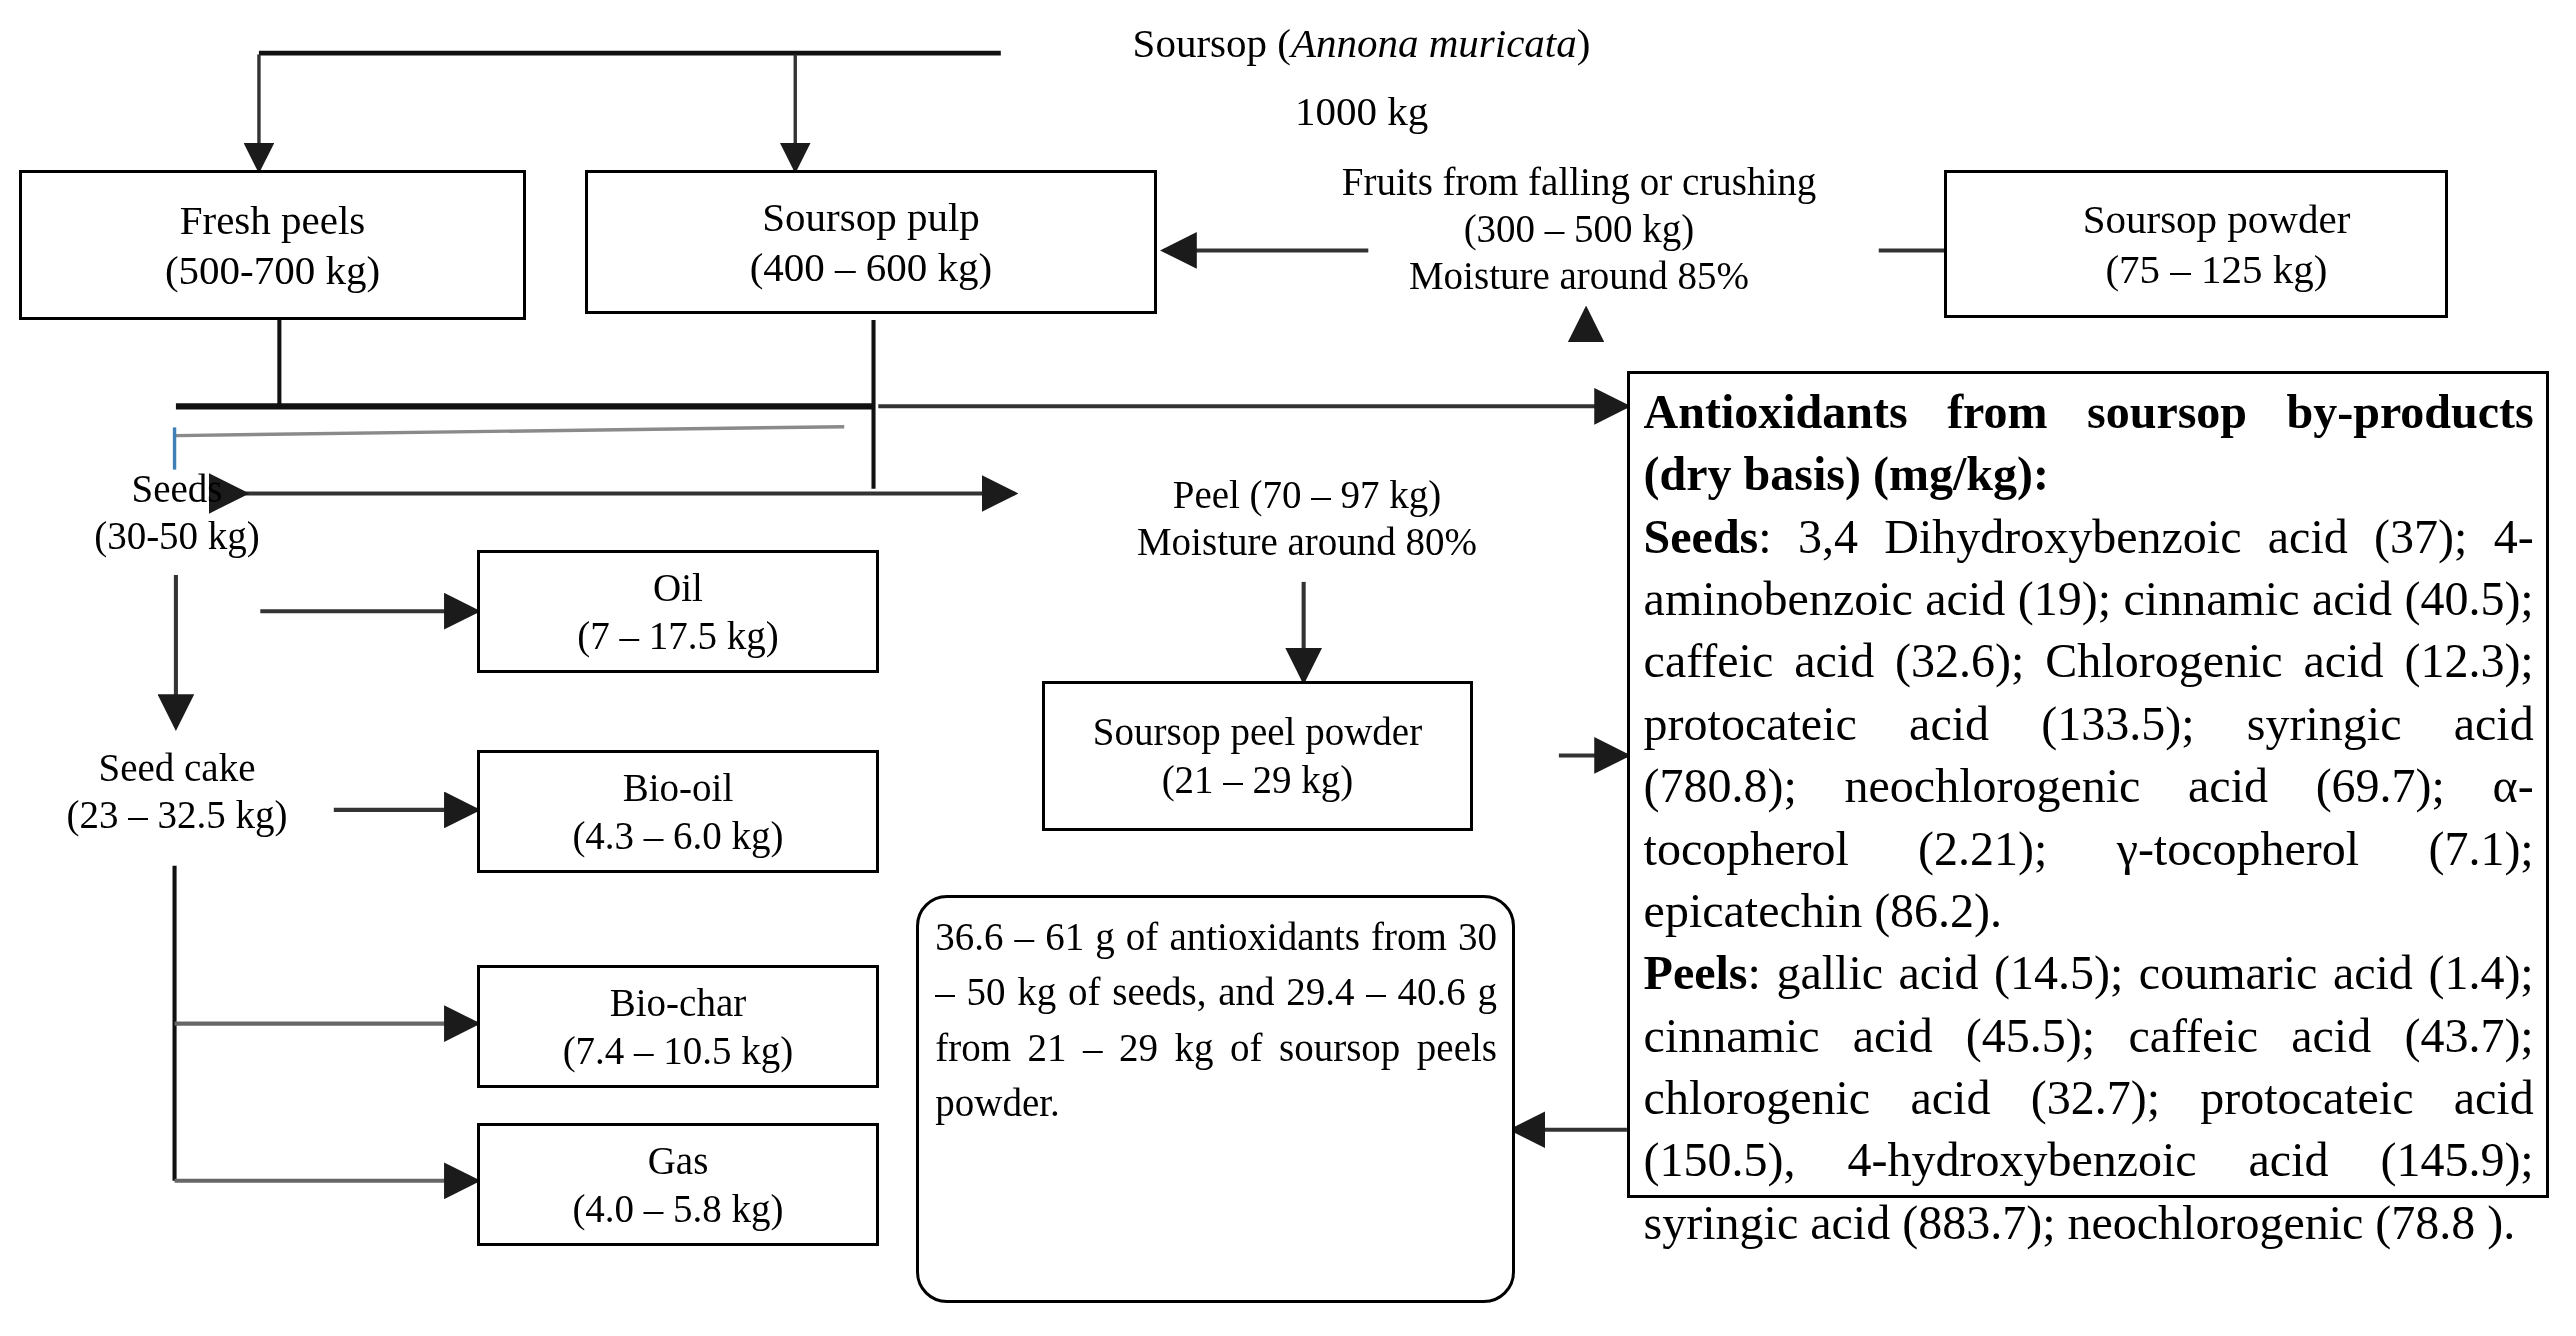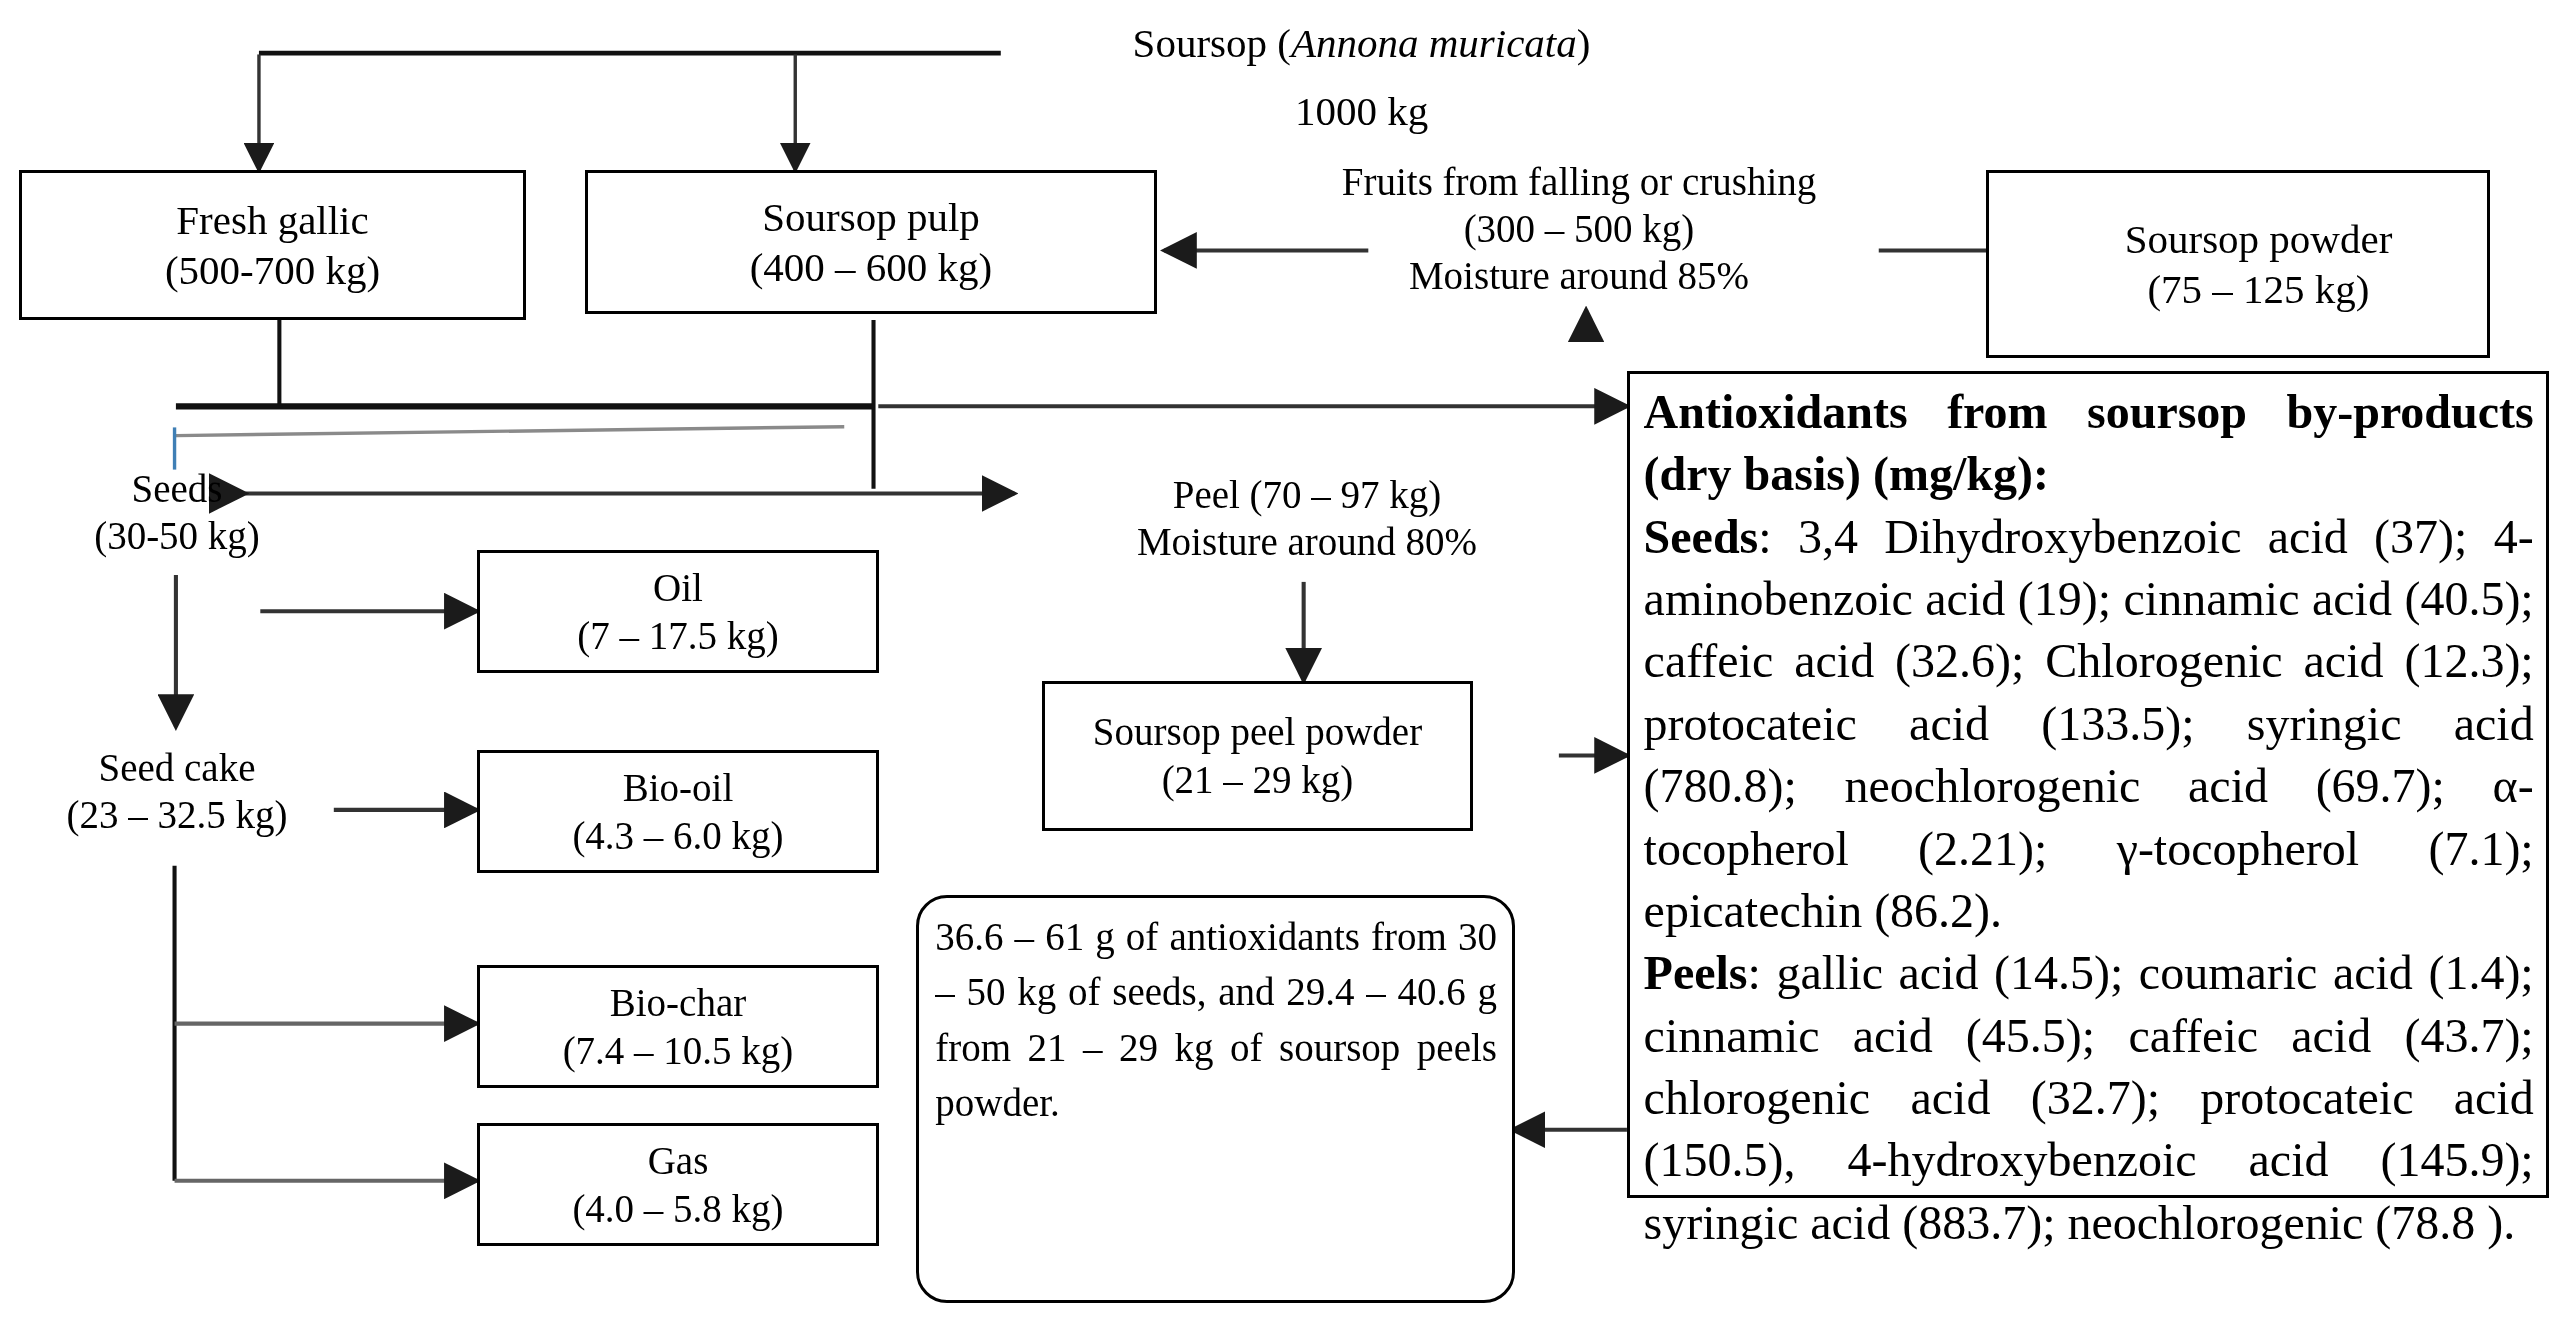--- a/index.html
+++ b/index.html
@@ -179,30 +179,30 @@
   </div>
   <div class="plain ctr f60" style="left:994px; top:87px; width:735px;">1000 kg</div>
 
   <div class="plain ctr f58" style="left:1198px; top:159px; width:762px;">
     <div>Fruits from falling or crushing</div>
     <div>(300 – 500 kg)</div>
     <div>Moisture around 85%</div>
   </div>
 
   <div class="box f60" style="left:19px; top:170px; width:507px; height:150px;">
-    <span class="ln">Fresh gallic</span>
+    <span class="ln">Fresh peels</span>
     <span class="ln">(500-700 kg)</span>
   </div>
 
   <div class="box f60" style="left:585px; top:170px; width:572px; height:144px;">
     <span class="ln">Soursop pulp</span>
     <span class="ln">(400 – 600 kg)</span>
   </div>
 
-  <div class="box f60" style="left:1986px; top:170px; width:504px; height:188px;padding-left:41px;">
+  <div class="box f60" style="left:1944px; top:170px; width:504px; height:148px;padding-left:41px;">
     <span class="ln">Soursop powder</span>
     <span class="ln">(75 – 125 kg)</span>
   </div>
 
   <div class="plain ctr f58" style="left:41px; top:466px; width:272px;">
     <div>Seeds</div>
     <div>(30-50 kg)</div>
   </div>
 
   <div class="plain ctr f58" style="left:24px; top:745px; width:306px;">

